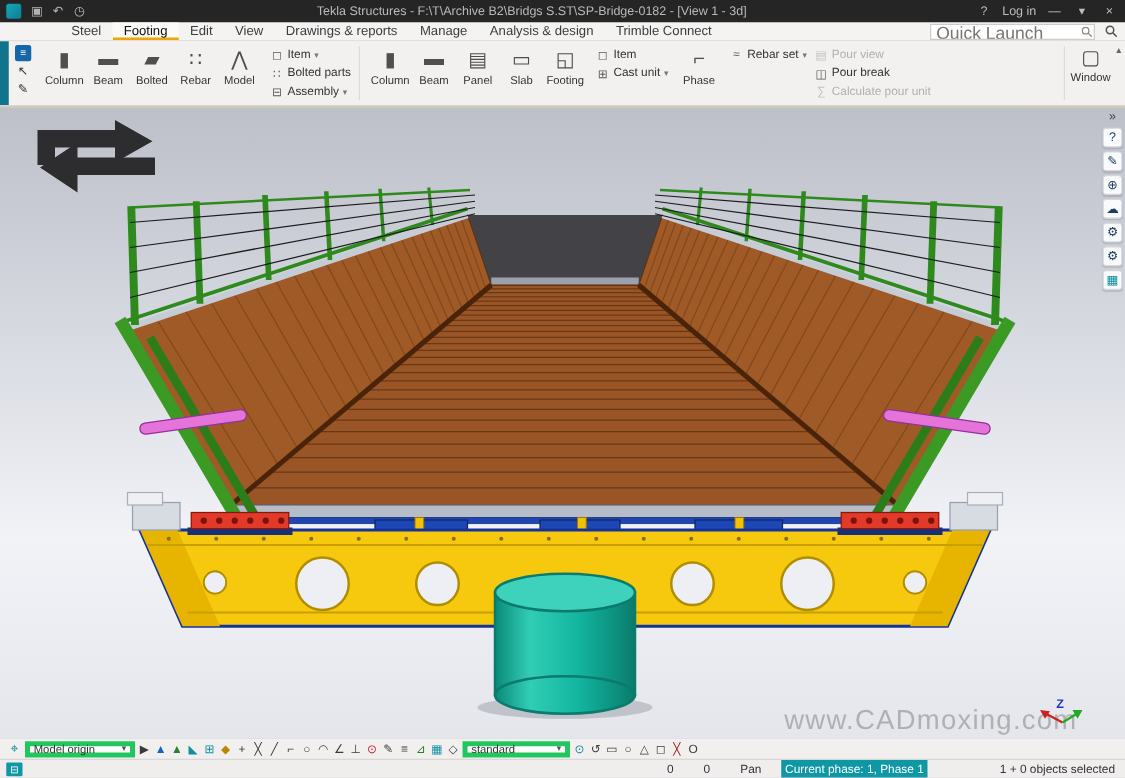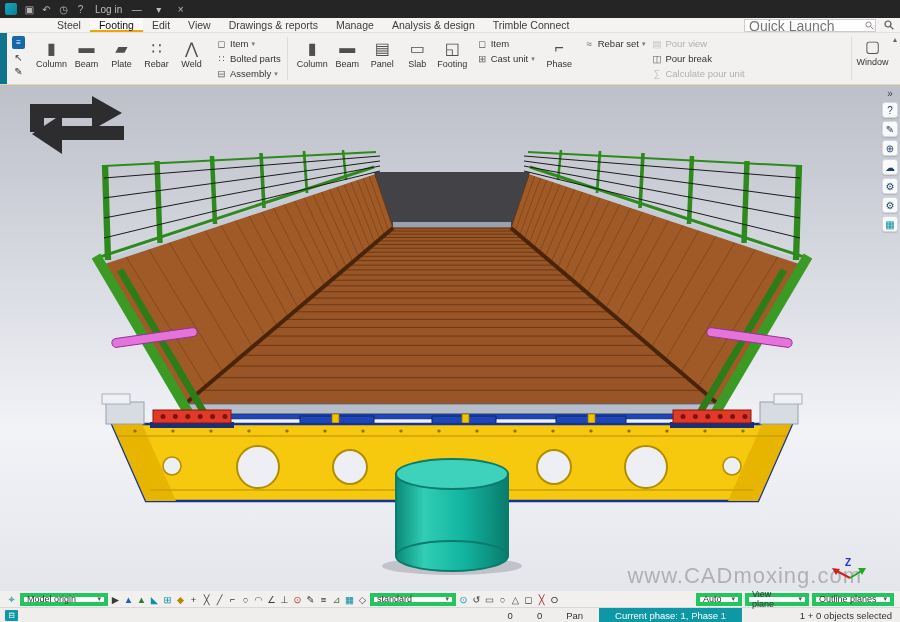--- a/index.html
+++ b/index.html
@@ -59,31 +59,32 @@
   .w-origin{width:88px}.w-std{width:86px}.w-auto{width:46px}.w-vp{width:64px}.w-op{width:82px}
   .iconstrip{display:flex;align-items:center}
   .ticon{width:13px;height:15px;display:inline-flex;align-items:center;justify-content:center;font-size:9.5px;color:#444}
   .right-dds{margin-left:auto;display:flex;gap:3px;align-items:center;padding-right:2px}
 
   
   .statusbar{height:15px;background:#efeeed;border-top:1px solid #dad8d6;display:flex;align-items:center;font-size:9.5px;color:#333}
   .st-ico{width:13px;height:11px;background:#0e98a6;color:#fff;font-size:8px;line-height:11px;text-align:center;margin:0 5px;border-radius:1px;flex:0 0 auto}
   .st-msg{flex:1}
   .st-coords{display:flex;gap:24px;margin-right:16px}
-  .st-phase{background:#0e98a6;color:#fff;height:15px;display:flex;align-items:center;padding:0 16px;flex:0 0 auto}
+  .st-phase{background:#0e98a6;color:#fff;height:15px;display:flex;align-items:center;padding:0 3px;flex:0 0 auto}
   .st-sel{width:158px;text-align:right;padding-right:8px;flex:0 0 auto}
 </style>
 </head>
 <body>
 
 <div class="titlebar">
   <span class="app-tile"></span>
   <span class="tb-ico">▣</span>
   <span class="tb-ico">↶</span>
   <span class="tb-ico">◷</span>
+  <span class="tb-title">Tekla Structures - F:\T\Archive B2\Bridgs S.ST\SP-Bridge-0182 - [View 1 - 3d]</span>
   <span class="tb-right">
     <span class="tb-ico">?</span>
     <span>Log in</span>
     <span class="tb-win">—</span>
     <span class="tb-win">▾</span>
     <span class="tb-win">×</span>
   </span>
 </div>
 
 <div class="tabrow">
@@ -120,29 +121,29 @@
     <div class="bigbtn">
         <span class="bico">▮</span>
         <span class="blabel">Column</span>
       </div>
     <div class="bigbtn">
         <span class="bico">▬</span>
         <span class="blabel">Beam</span>
       </div>
     <div class="bigbtn">
         <span class="bico">▰</span>
-        <span class="blabel">Plate</span>
+        <span class="blabel">Bolted</span>
       </div>
     <div class="bigbtn">
         <span class="bico">∷</span>
         <span class="blabel">Rebar</span>
       </div>
     <div class="bigbtn">
         <span class="bico">⋀</span>
-        <span class="blabel">Weld</span>
+        <span class="blabel">Model</span>
       </div>
   </div>
 
   <div class="rowscol">
     <div class="rrow">
         <span class="rico">◻</span>
         <span>Item</span>
         <span class="caret">▾</span>
       </div>
     <div class="rrow">
@@ -517,34 +518,20 @@
   <div class="iconstrip">
       <span class="ticon" style="color: rgb(14, 143, 162);">⊙</span>
       <span class="ticon" style="color: rgb(58, 58, 58);">↺</span>
       <span class="ticon" style="color: rgb(58, 58, 58);">▭</span>
       <span class="ticon" style="color: rgb(58, 58, 58);">○</span>
       <span class="ticon" style="color: rgb(58, 58, 58);">△</span>
       <span class="ticon" style="color: rgb(58, 58, 58);">◻</span>
       <span class="ticon" style="color: rgb(160, 32, 32);">╳</span>
       <span class="ticon" style="color: rgb(58, 58, 58);">O</span>
     </div>
-  <div class="right-dds">
-    <div class="dd w-auto">
-      <span>Auto</span>
-      <span class="dcaret">▾</span>
-    </div>
-    <div class="dd w-vp">
-      <span>View plane</span>
-      <span class="dcaret">▾</span>
-    </div>
-    <div class="dd w-op">
-      <span>Outline planes</span>
-      <span class="dcaret">▾</span>
-    </div>
-  </div>
 </div>
 
 <div class="statusbar">
   <span class="st-ico">⊟</span>
   <span class="st-msg"></span>
   <span class="st-coords">
     <span>0</span>
     <span>0</span>
     <span>Pan</span>
   </span>

